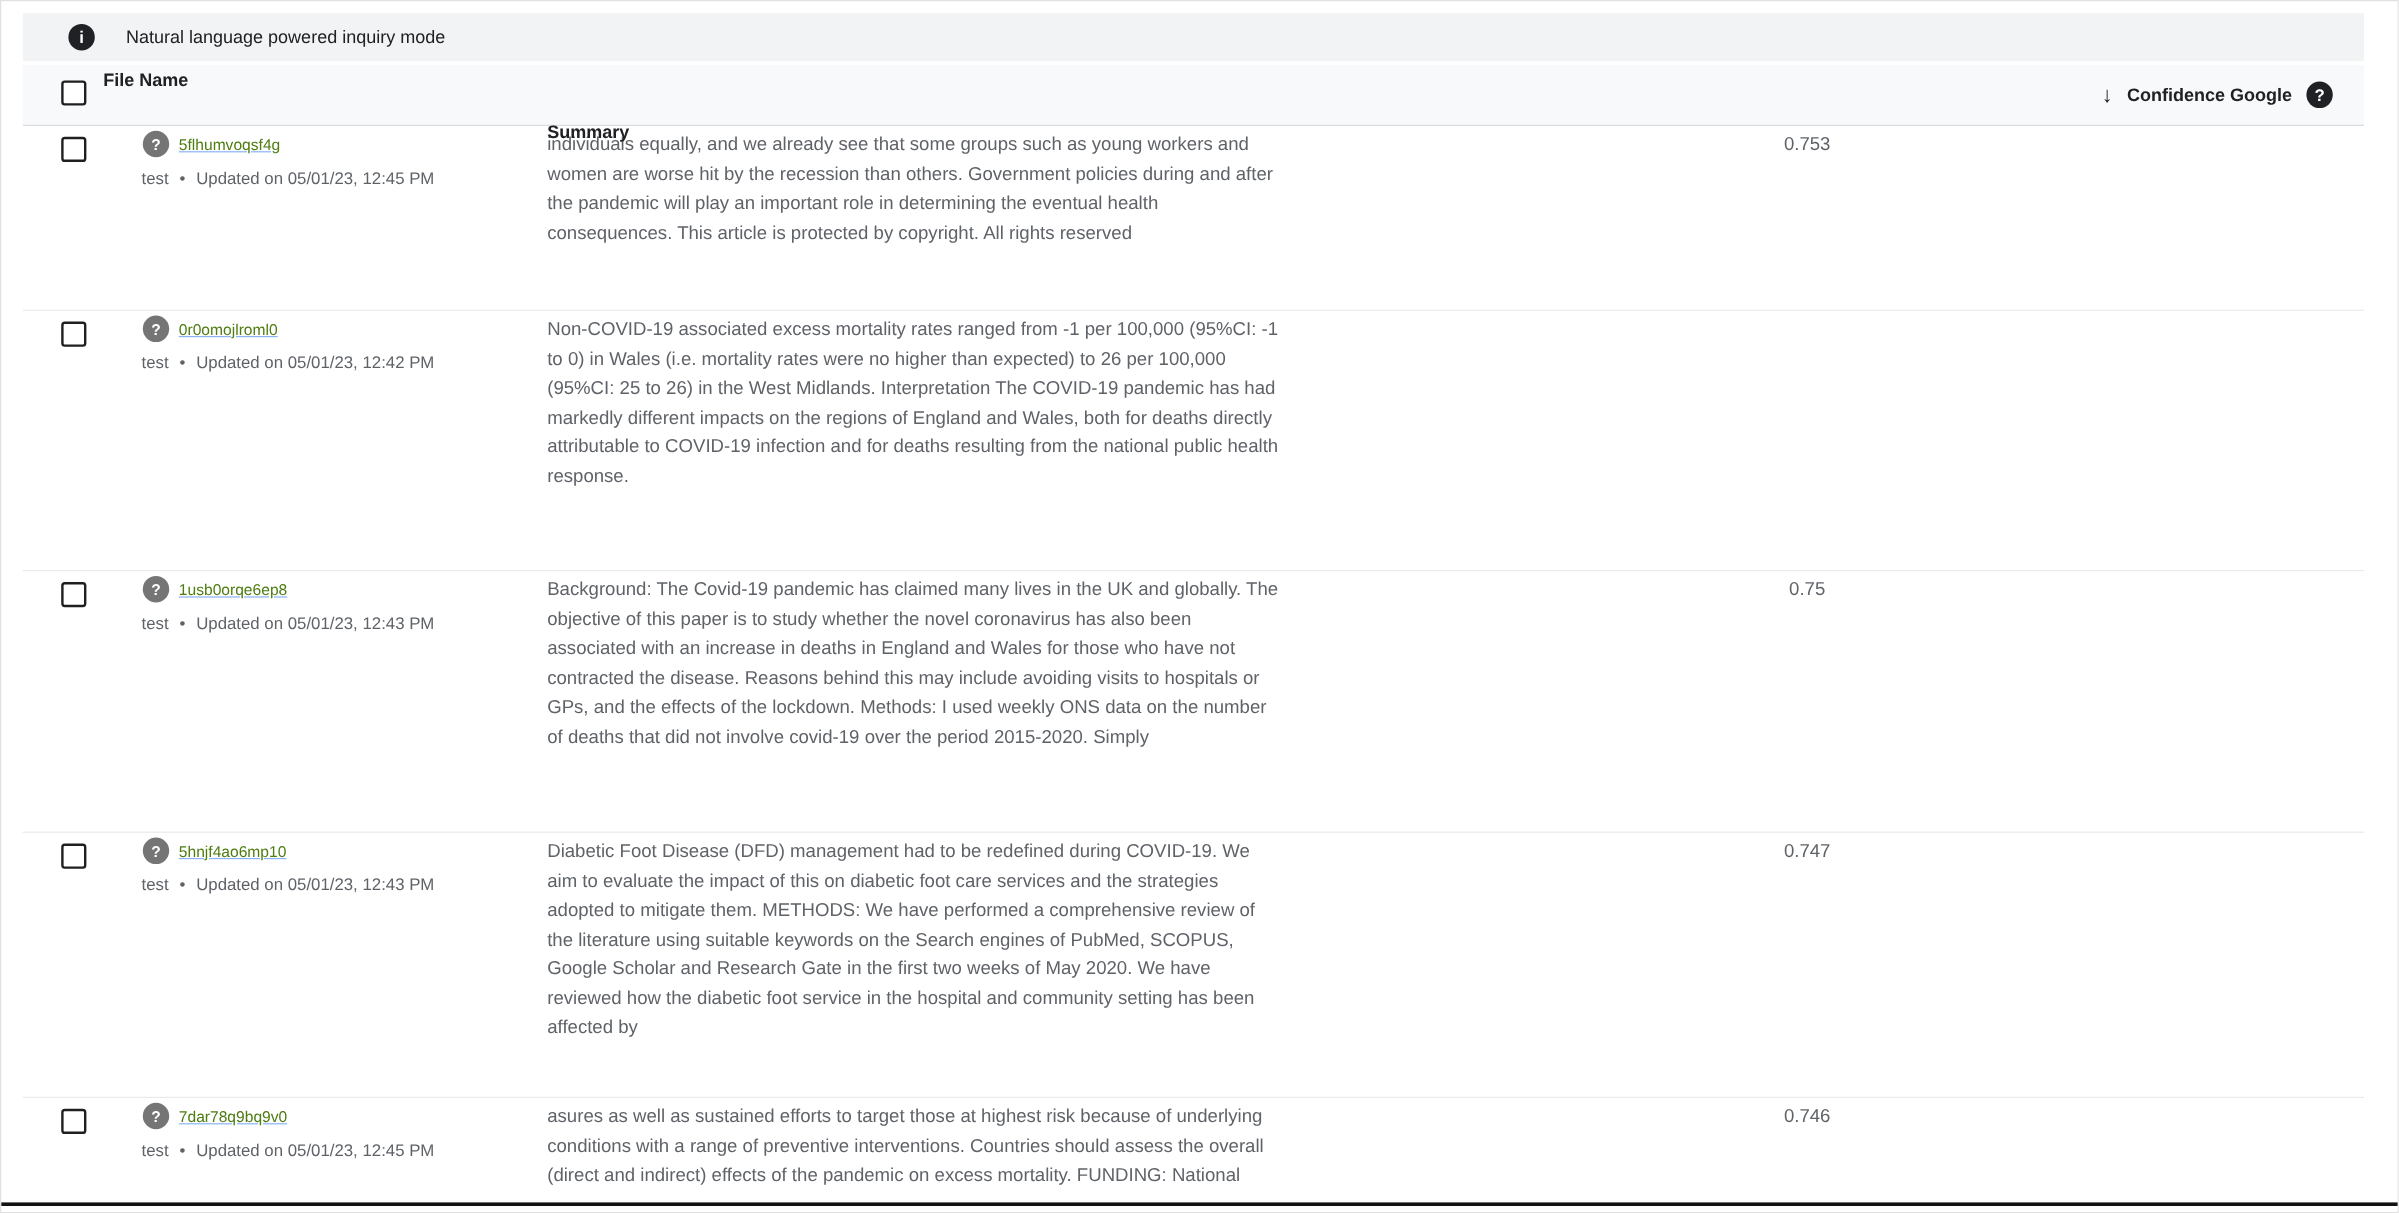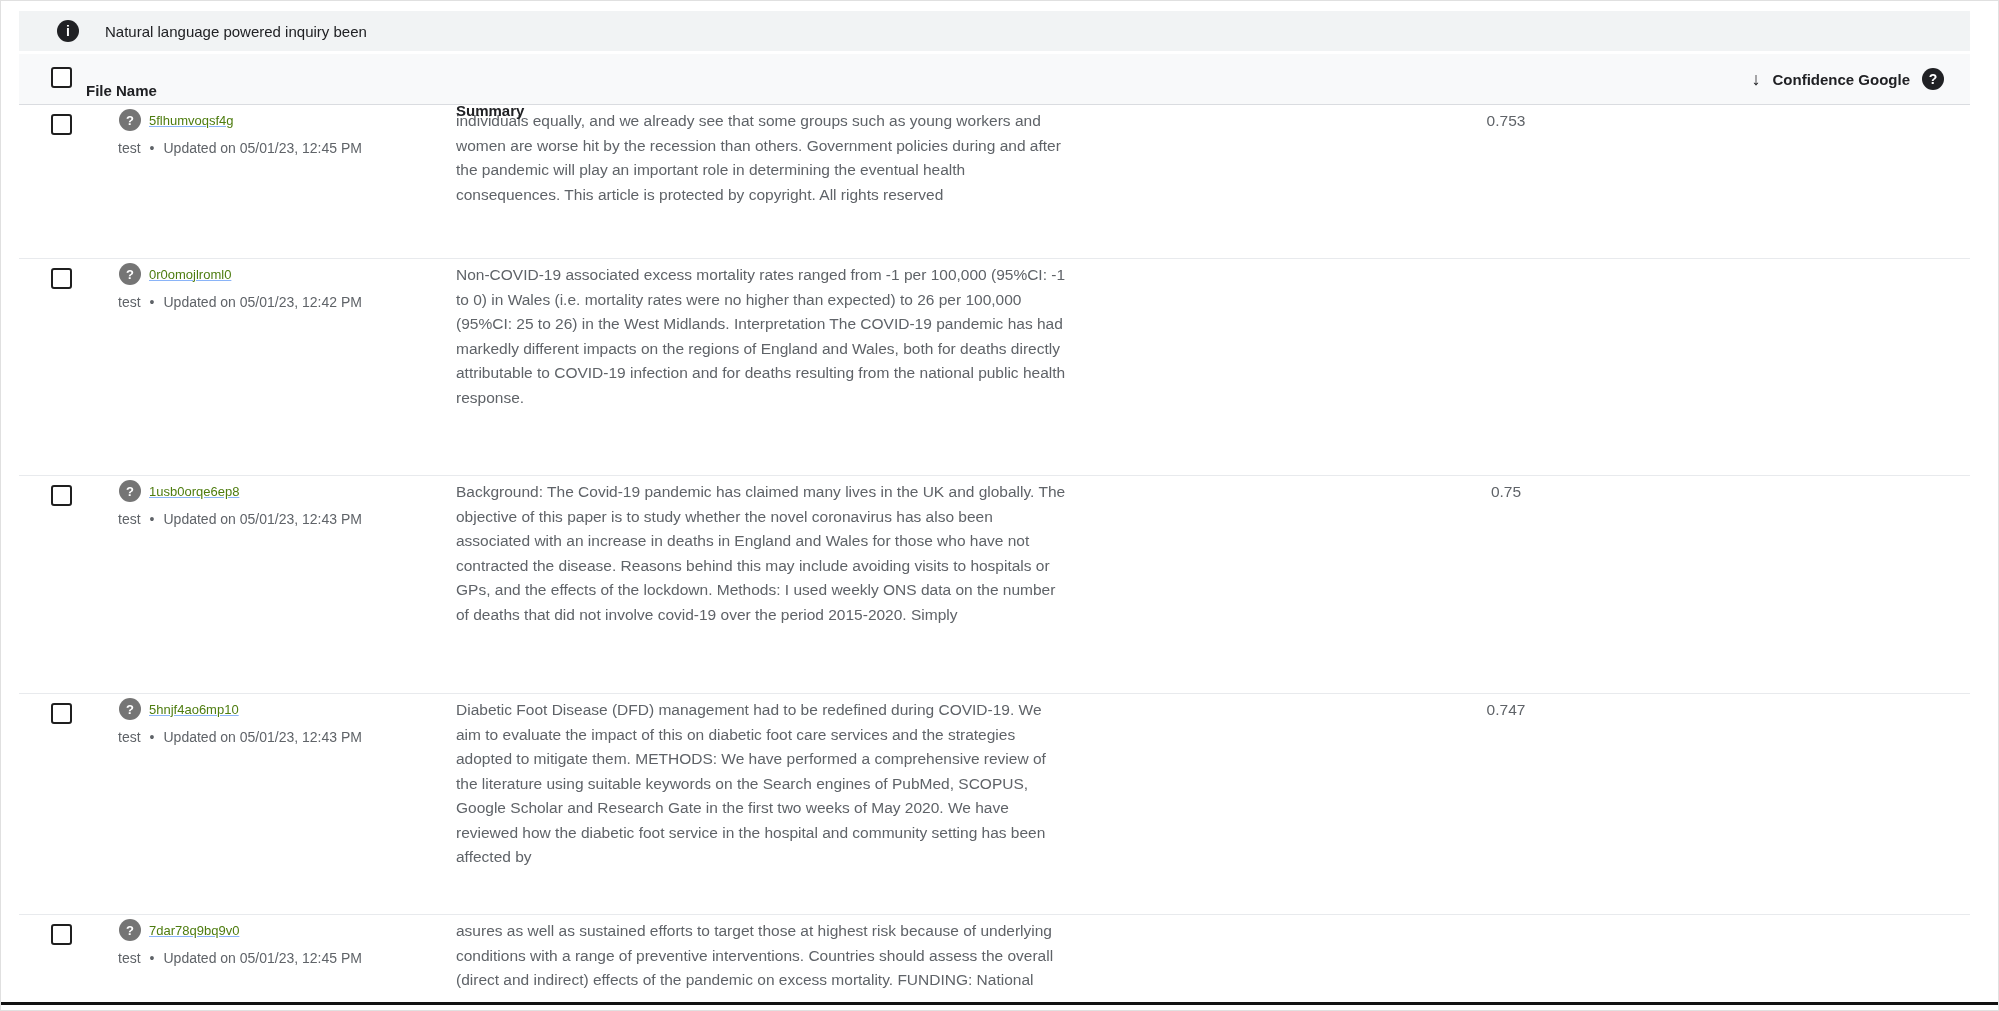--- a/index.html
+++ b/index.html
@@ -16,21 +16,21 @@
   .icon-circle{width:22px;height:22px;border-radius:50%;display:inline-flex;
                align-items:center;justify-content:center;flex:0 0 auto;
                color:#fff;font-weight:700;font-size:14px;line-height:1;}
   .icon-dark{background:#202124;}
   .icon-gray{background:#757575;font-size:13px;}
 
   
   .header-row{position:relative;height:50px;background:#f8f9fa;border-bottom:1px solid #dadce0;
               font-size:15px;font-weight:700;color:#202124;}
   .header-row .cb{position:absolute;left:32px;top:13px;}
-  .hdr-file{position:absolute;left:67px;top:28px;}
+  .hdr-file{position:absolute;left:67px;top:5px;}
   .hdr-summary{position:absolute;left:437px;top:16px;margin-top:32px;}
   .hdr-right{position:absolute;right:26px;top:0;height:50px;display:flex;align-items:center;gap:12px;}
   .sort-arrow{font-size:18px;font-weight:400;color:#202124;}
 
   
   .cb{width:21px;height:21px;border:2.5px solid #1f1f1f;border-radius:3px;background:#fff;
       box-sizing:border-box;cursor:pointer;}
 
   
   .row{display:flex;box-sizing:border-box;padding-top:4px;border-bottom:1px solid #e8eaed;}
@@ -54,21 +54,21 @@
   .bottom-line{position:absolute;left:0;top:1001px;width:1999px;height:3px;background:#121212;}
 </style>
 </head>
 <body>
 
 <div class="page">
   <div class="content">
 
     <div class="banner">
       <span class="icon-circle icon-dark">i</span>
-      <span class="banner-text">Natural language powered inquiry been</span>
+      <span class="banner-text">Natural language powered inquiry mode</span>
     </div>
 
     <div class="header-row">
       <div class="cb"></div>
       <span class="hdr-file">File Name</span>
       <span class="hdr-summary">Summary</span>
       <div class="hdr-right">
         <span class="sort-arrow">↓</span>
         <span>Confidence Google</span>
         <span class="icon-circle icon-dark">?</span>
@@ -150,18 +150,19 @@
     <div class="col-file">
       <div class="file-line">
         <span class="icon-circle icon-gray">?</span>
         <a class="file-link">7dar78q9bq9v0</a>
       </div>
       <div class="file-meta">
         <span>test</span><span class="dot">•</span><span>Updated on 05/01/23, 12:45 PM</span>
       </div>
     </div>
     <div class="col-summary">asures as well as sustained efforts to target those at highest risk because of underlying conditions with a range of preventive interventions. Countries should assess the overall (direct and indirect) effects of the pandemic on excess mortality. FUNDING: National</div>
+    <div class="col-score">0.746</div>
   </div>
 </div>
   </div>
 
   <div class="bottom-line"></div>
 </div>
 
 </body></html>

